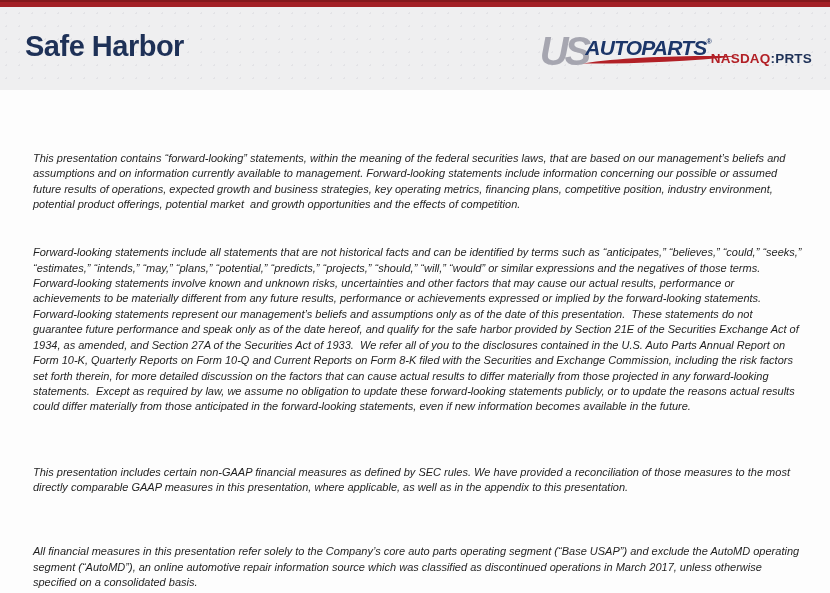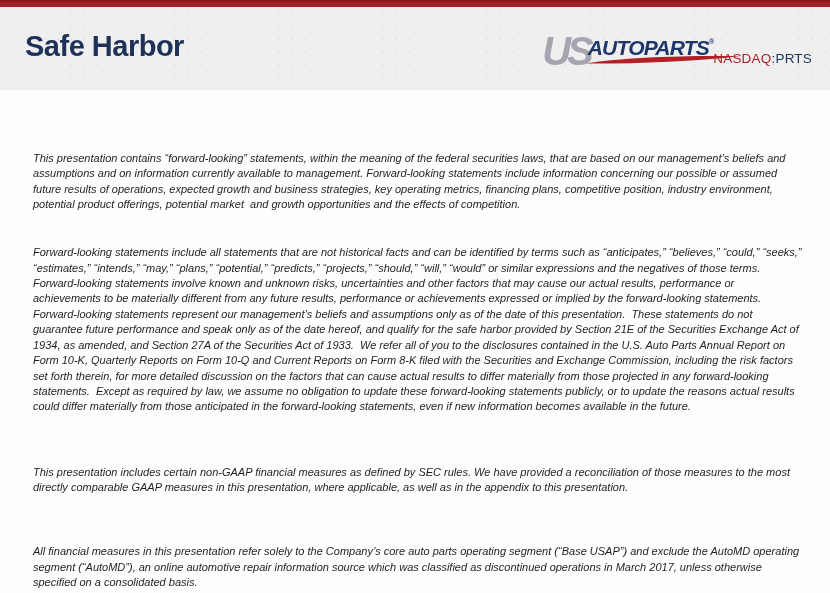--- a/index.html
+++ b/index.html
@@ -62,21 +62,21 @@
   .logo-ap{
     font-size:21px;line-height:21px;
     font-weight:bold;font-style:italic;
     color:var(--logo_navy);
     letter-spacing:-0.8px;
     white-space:nowrap;
   }
   .logo-tm{font-size:7px;vertical-align:top;line-height:10px;}
   .swoosh{position:absolute;left:-4px;top:19px;width:158px;height:9px;}
   .ticker{
-    font-size:13.5px;font-weight:normal;
+    font-size:13.5px;font-weight:bold;
     margin-top:3px;margin-right:2px;
     letter-spacing:0.2px;
   }
   .ticker-ex{color:var(--ticker_red);}
   .ticker-sym{color:var(--navy);}
   .content{
     flex:1 1 auto;
     background:var(--content_bg);
     padding:30px 26px 0 33px;
     color:var(--body_text);

